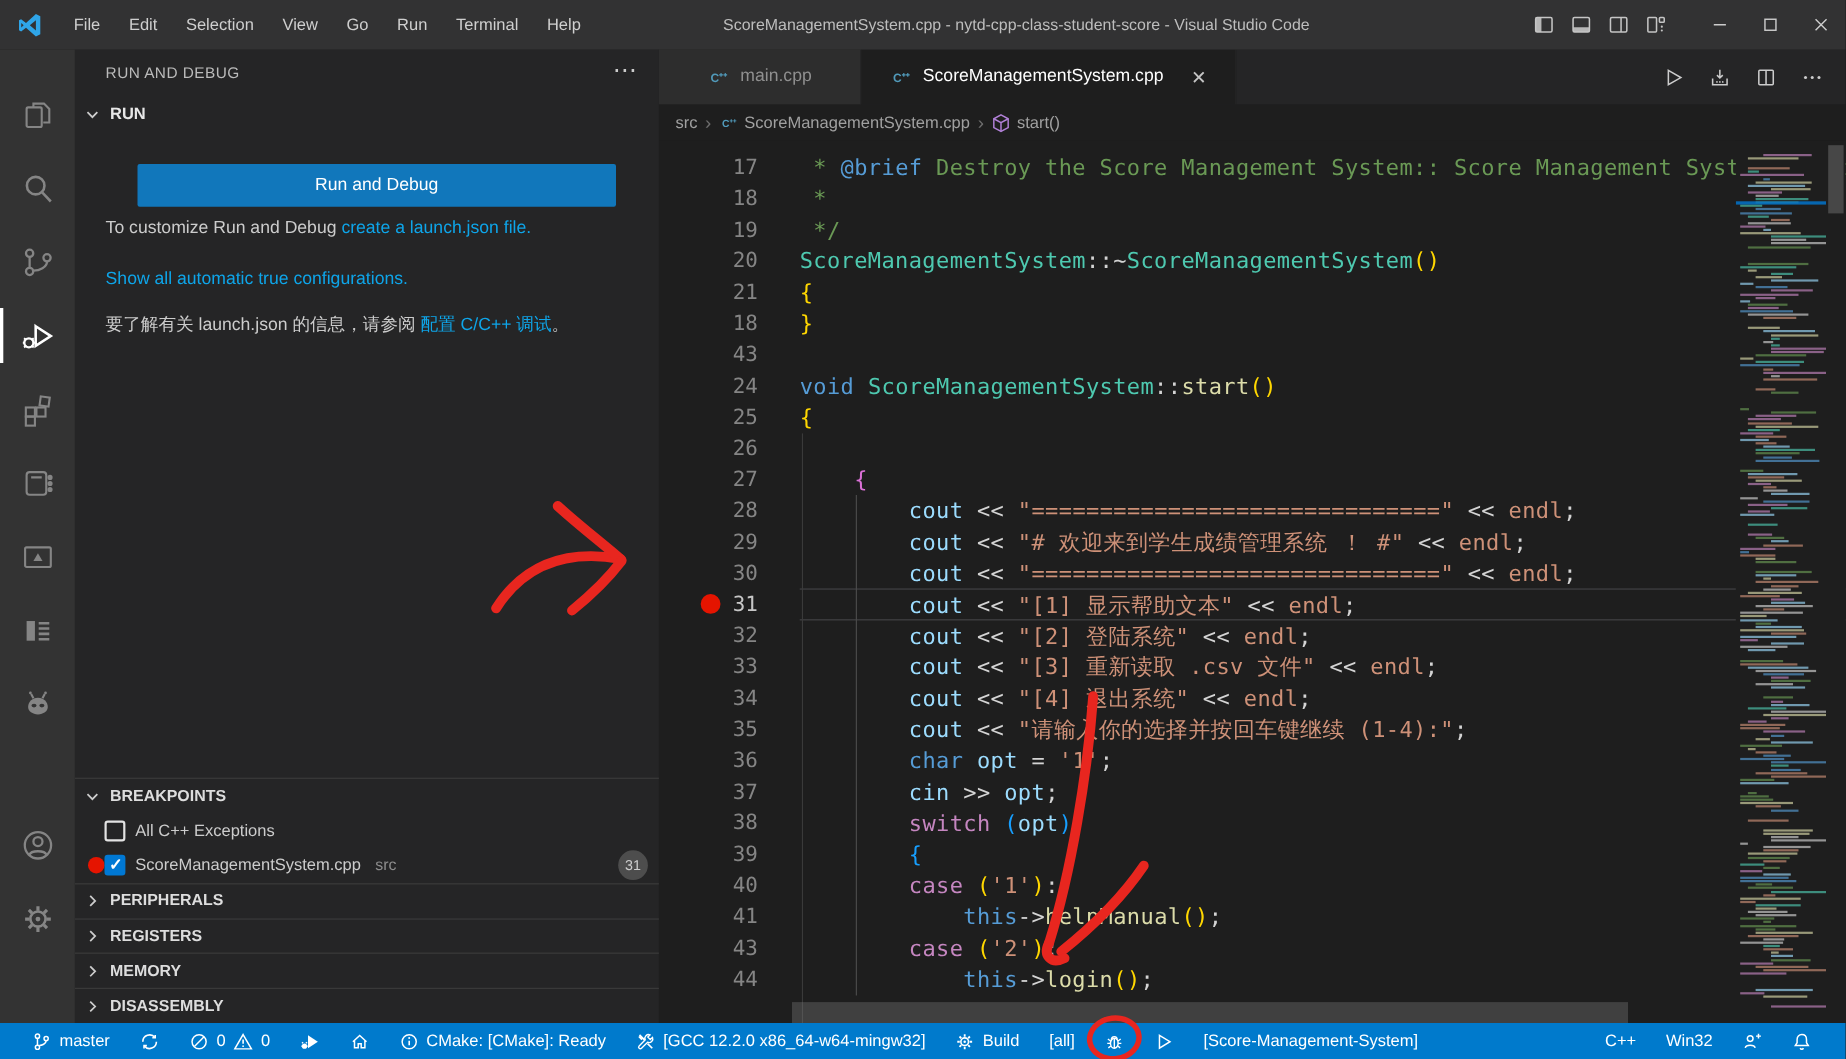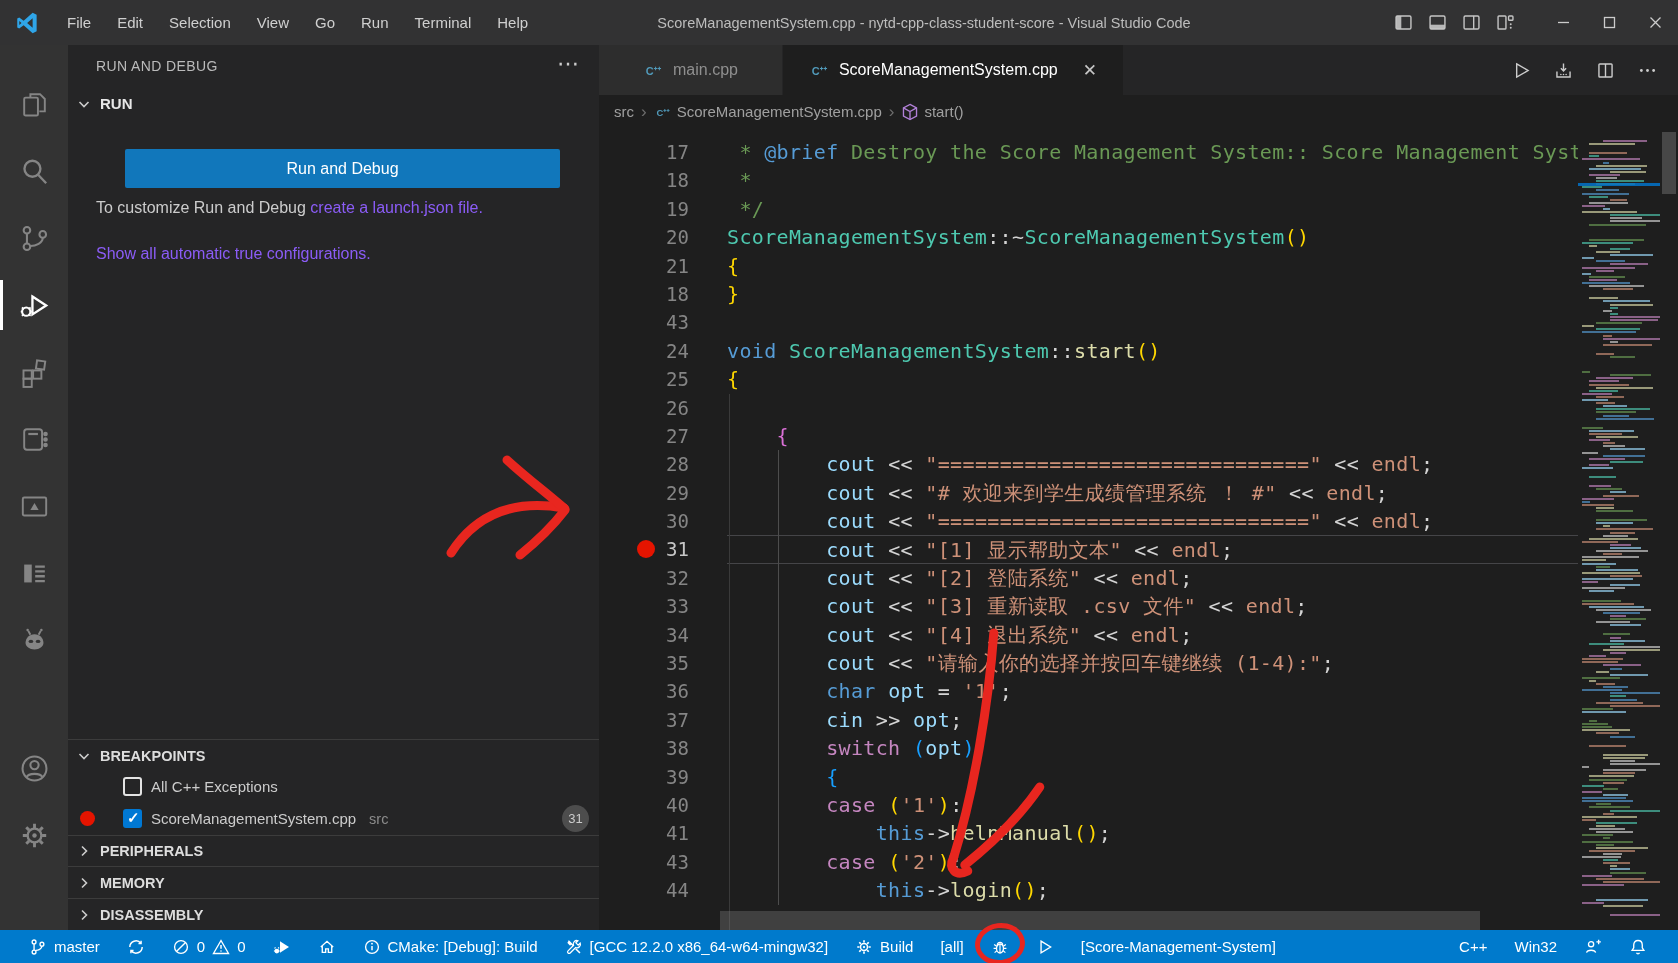--- a/index.html
+++ b/index.html
@@ -30,29 +30,29 @@
 
   
   .sidebar { position:absolute; left:68px; top:45px; width:531px; height:885px; background:#252526; z-index:5; }
   .sb-title { position:absolute; left:28px; top:13px; font-size:14px; letter-spacing:.4px; color:#bbbbbb; }
   .sb-more { position:absolute; right:18px; top:6px; font-size:22px; color:#cccccc; letter-spacing:2px; }
   .run-header { position:absolute; left:8px; top:50px; display:flex; align-items:center; gap:8px; font-size:15px; font-weight:bold; color:#e7e7e7; }
   .run-header svg { width:16px; height:16px; color:#cccccc; }
   .run-btn { position:absolute; left:57px; top:104px; width:435px; height:39px; background:#1177bb; border:none; border-radius:2px;
              color:#ffffff; font-size:16px; font-family:"Liberation Sans",sans-serif; cursor:pointer; }
   .sb-para { position:absolute; left:28px; width:458px; font-size:16px; line-height:26px; color:#cccccc; }
-  .sb-link { color:#8b5cf6; cursor:pointer; }
+  .sb-link { color:#0ea5e9; cursor:pointer; }
   .p1 { top:150px; } .p2 { top:196px; } .p3 { top:238px; }
 
   .bp-block { position:absolute; left:0; bottom:0; width:531px; }
   .bp-row { height:31.8px; display:flex; align-items:center; font-size:15px; color:#cccccc; }
   .bp-head { border-top:1px solid #3c3c3c; font-weight:bold; font-size:14.5px; color:#dddddd; padding-left:8px; gap:8px; }
   .bp-head svg, .sec-row svg { width:16px; height:16px; color:#cccccc; flex:0 0 auto; }
   .sec-row { border-top:1px solid #3c3c3c; font-weight:bold; font-size:14.5px; color:#dddddd; padding-left:8px; gap:8px; }
-  .bp-item { padding-left:55px; gap:9px; position:relative; }
+  .bp-item { padding-left:27px; gap:9px; position:relative; }
   .bp-dot { position:absolute; left:12px; width:15px; height:15px; border-radius:50%; background:#e51400; }
   .cbox { width:19px; height:19px; border:2px solid #e3e3e3; border-radius:3px; background:transparent; flex:0 0 auto; }
   .cbox.checked { background:#0078d4; border-color:#0078d4; position:relative; }
   .cbox.checked::after { content:"✓"; position:absolute; left:2px; top:-2px; color:#fff; font-size:15px; font-weight:bold; }
   .bp-detail { color:#8c8c8c; margin-left:4px; font-size:14.5px; }
   .bp-badge { margin-left:auto; margin-right:10px; min-width:27px; height:27px; border-radius:50%;
               background:#4d4d4d; color:#cccccc; font-size:13px; display:flex; align-items:center; justify-content:center; }
 
   
   .main { position:absolute; left:599px; top:45px; width:1079px; height:885px; background:#1e1e1e; }
@@ -282,20 +282,21 @@
       <span id="run-chev" style="display: flex;">
           <svg viewBox="0 0 16 16" fill="none" stroke="currentColor" stroke-width="1.4">
             <path d="M3.5 6l4.5 4.5L12.5 6" stroke-width="1.6"></path>
           </svg>
         </span>
       <span>RUN</span>
     </div>
     <button class="run-btn">Run and Debug</button>
     <p class="sb-para p1"><span>To customize Run and Debug </span><span class="sb-link">create a launch.json file.</span></p>
     <p class="sb-para p2"><span class="sb-link">Show all automatic true configurations.</span></p>
+    <p class="sb-para p3"><span>要了解有关 launch.json 的信息，请参阅 </span><span class="sb-link">配置 C/C++ 调试</span><span>。</span></p>
     <div class="bp-block" id="bp-block">
         <div class="bp-row bp-head">
           <span style="display: flex;">
             <svg viewBox="0 0 16 16" fill="none" stroke="currentColor" stroke-width="1.4">
               <path d="M3.5 6l4.5 4.5L12.5 6" stroke-width="1.6"></path>
             </svg>
           </span>
           <span>BREAKPOINTS</span>
         </div>
         <div class="bp-row bp-item">
@@ -309,20 +310,28 @@
           <span class="bp-detail">src</span>
           <span class="bp-badge">31</span>
         </div>
         <div class="bp-row sec-row">
           <span style="display: flex;">
             <svg viewBox="0 0 16 16" fill="none" stroke="currentColor" stroke-width="1.4">
               <path d="M6 3.5L10.5 8 6 12.5" stroke-width="1.6"></path>
             </svg>
           </span>
           <span>PERIPHERALS</span>
+        </div>
+        <div class="bp-row sec-row">
+          <span style="display: flex;">
+            <svg viewBox="0 0 16 16" fill="none" stroke="currentColor" stroke-width="1.4">
+              <path d="M6 3.5L10.5 8 6 12.5" stroke-width="1.6"></path>
+            </svg>
+          </span>
+          <span>REGISTERS</span>
         </div>
         <div class="bp-row sec-row">
           <span style="display: flex;">
             <svg viewBox="0 0 16 16" fill="none" stroke="currentColor" stroke-width="1.4">
               <path d="M6 3.5L10.5 8 6 12.5" stroke-width="1.6"></path>
             </svg>
           </span>
           <span>MEMORY</span>
         </div>
         <div class="bp-row sec-row">
@@ -718,21 +727,21 @@
           </span>
         </div>
         <div class="status-item">
           <span style="display: flex;">
             <svg viewBox="0 0 16 16" fill="none" stroke="currentColor" stroke-width="1.4">
               <circle cx="8" cy="8" r="5.7" stroke-width="1.2"></circle>
               <path d="M8 7.2v3.6" stroke-width="1.3"></path>
               <circle cx="8" cy="5" r="0.8" fill="currentColor" stroke="none"></circle>
             </svg>
           </span>
-          <span>CMake: [Debug]: Build</span>
+          <span>CMake: [CMake]: Ready</span>
         </div>
         <div class="status-item">
           <span style="display: flex;">
             <svg viewBox="0 0 16 16" fill="none" stroke="currentColor" stroke-width="1.4">
               <path d="M3 2.5l4.2 4.2M2.5 3.8L5 6.3M9.5 9.5l3.8 3.8" stroke-width="1.4"></path>
               <path d="M13.5 4.5a3 3 0 0 1-4 3.9L4.6 13.3a1.3 1.3 0 0 1-1.9-1.9l4.9-4.9a3 3 0 0 1 3.9-4l-1.8 1.8 2 2z" stroke-width="1.1"></path>
             </svg>
           </span>
           <span>[GCC 12.2.0 x86_64-w64-mingw32]</span>
         </div>

